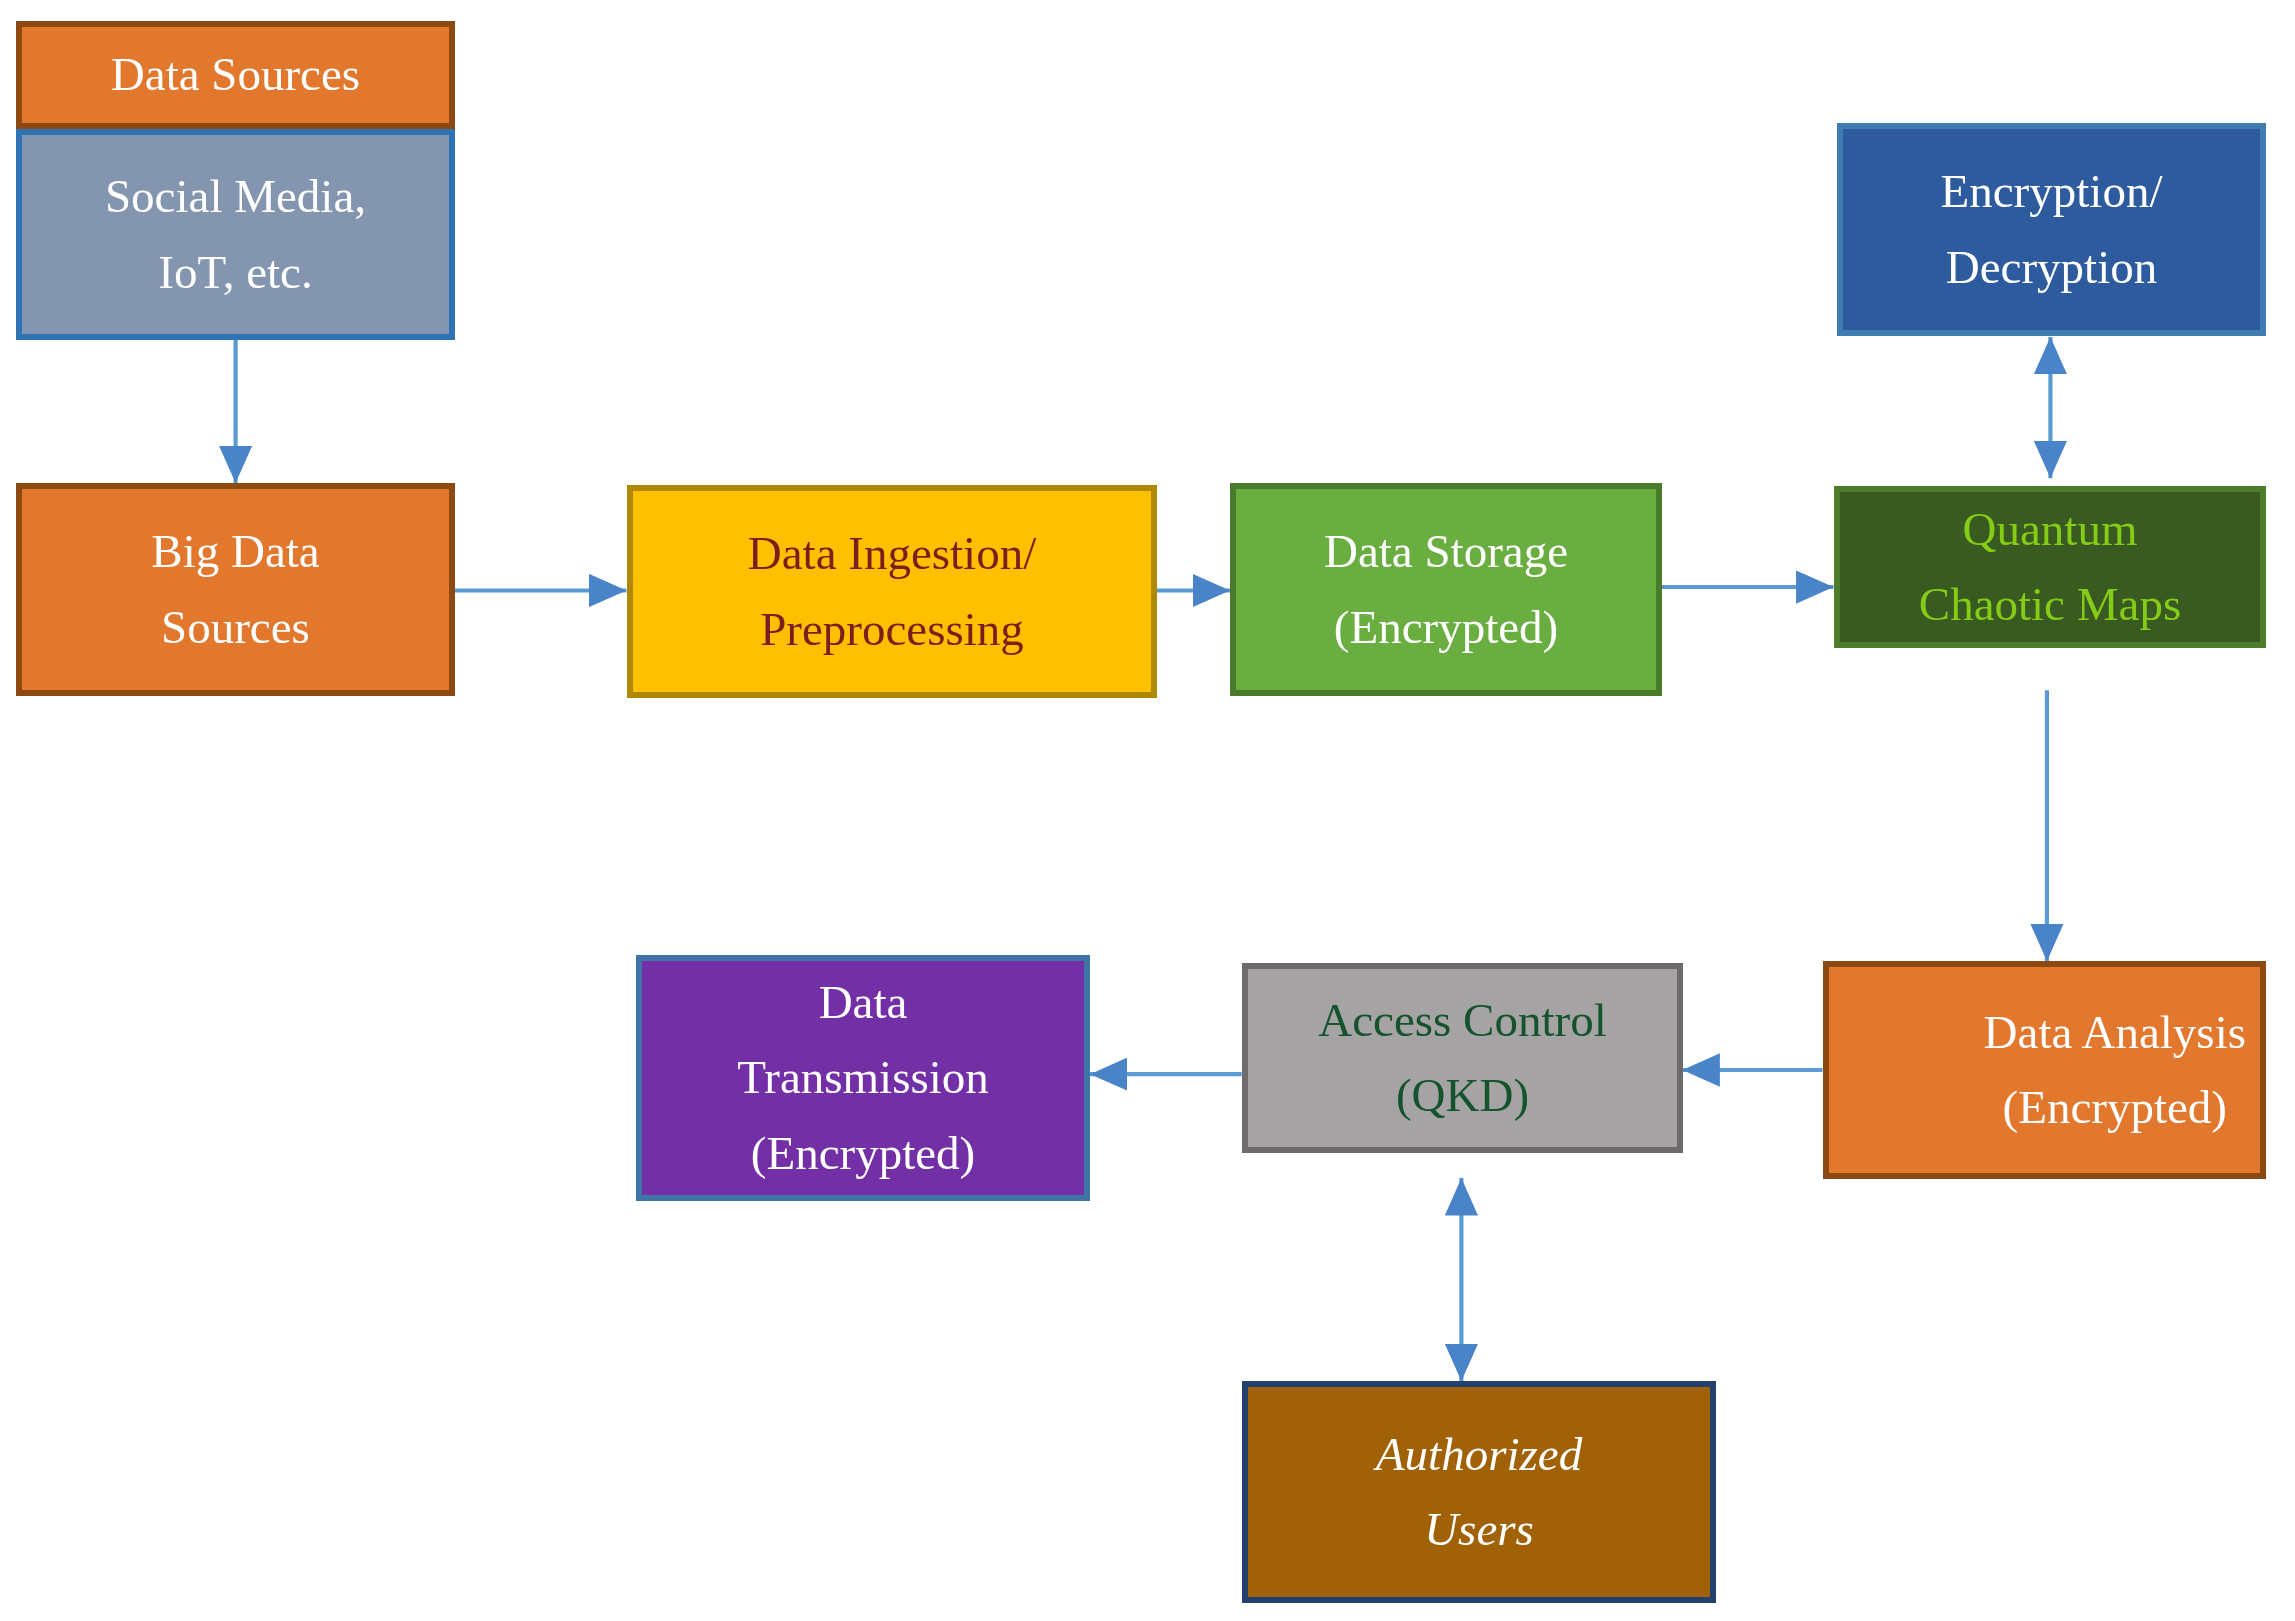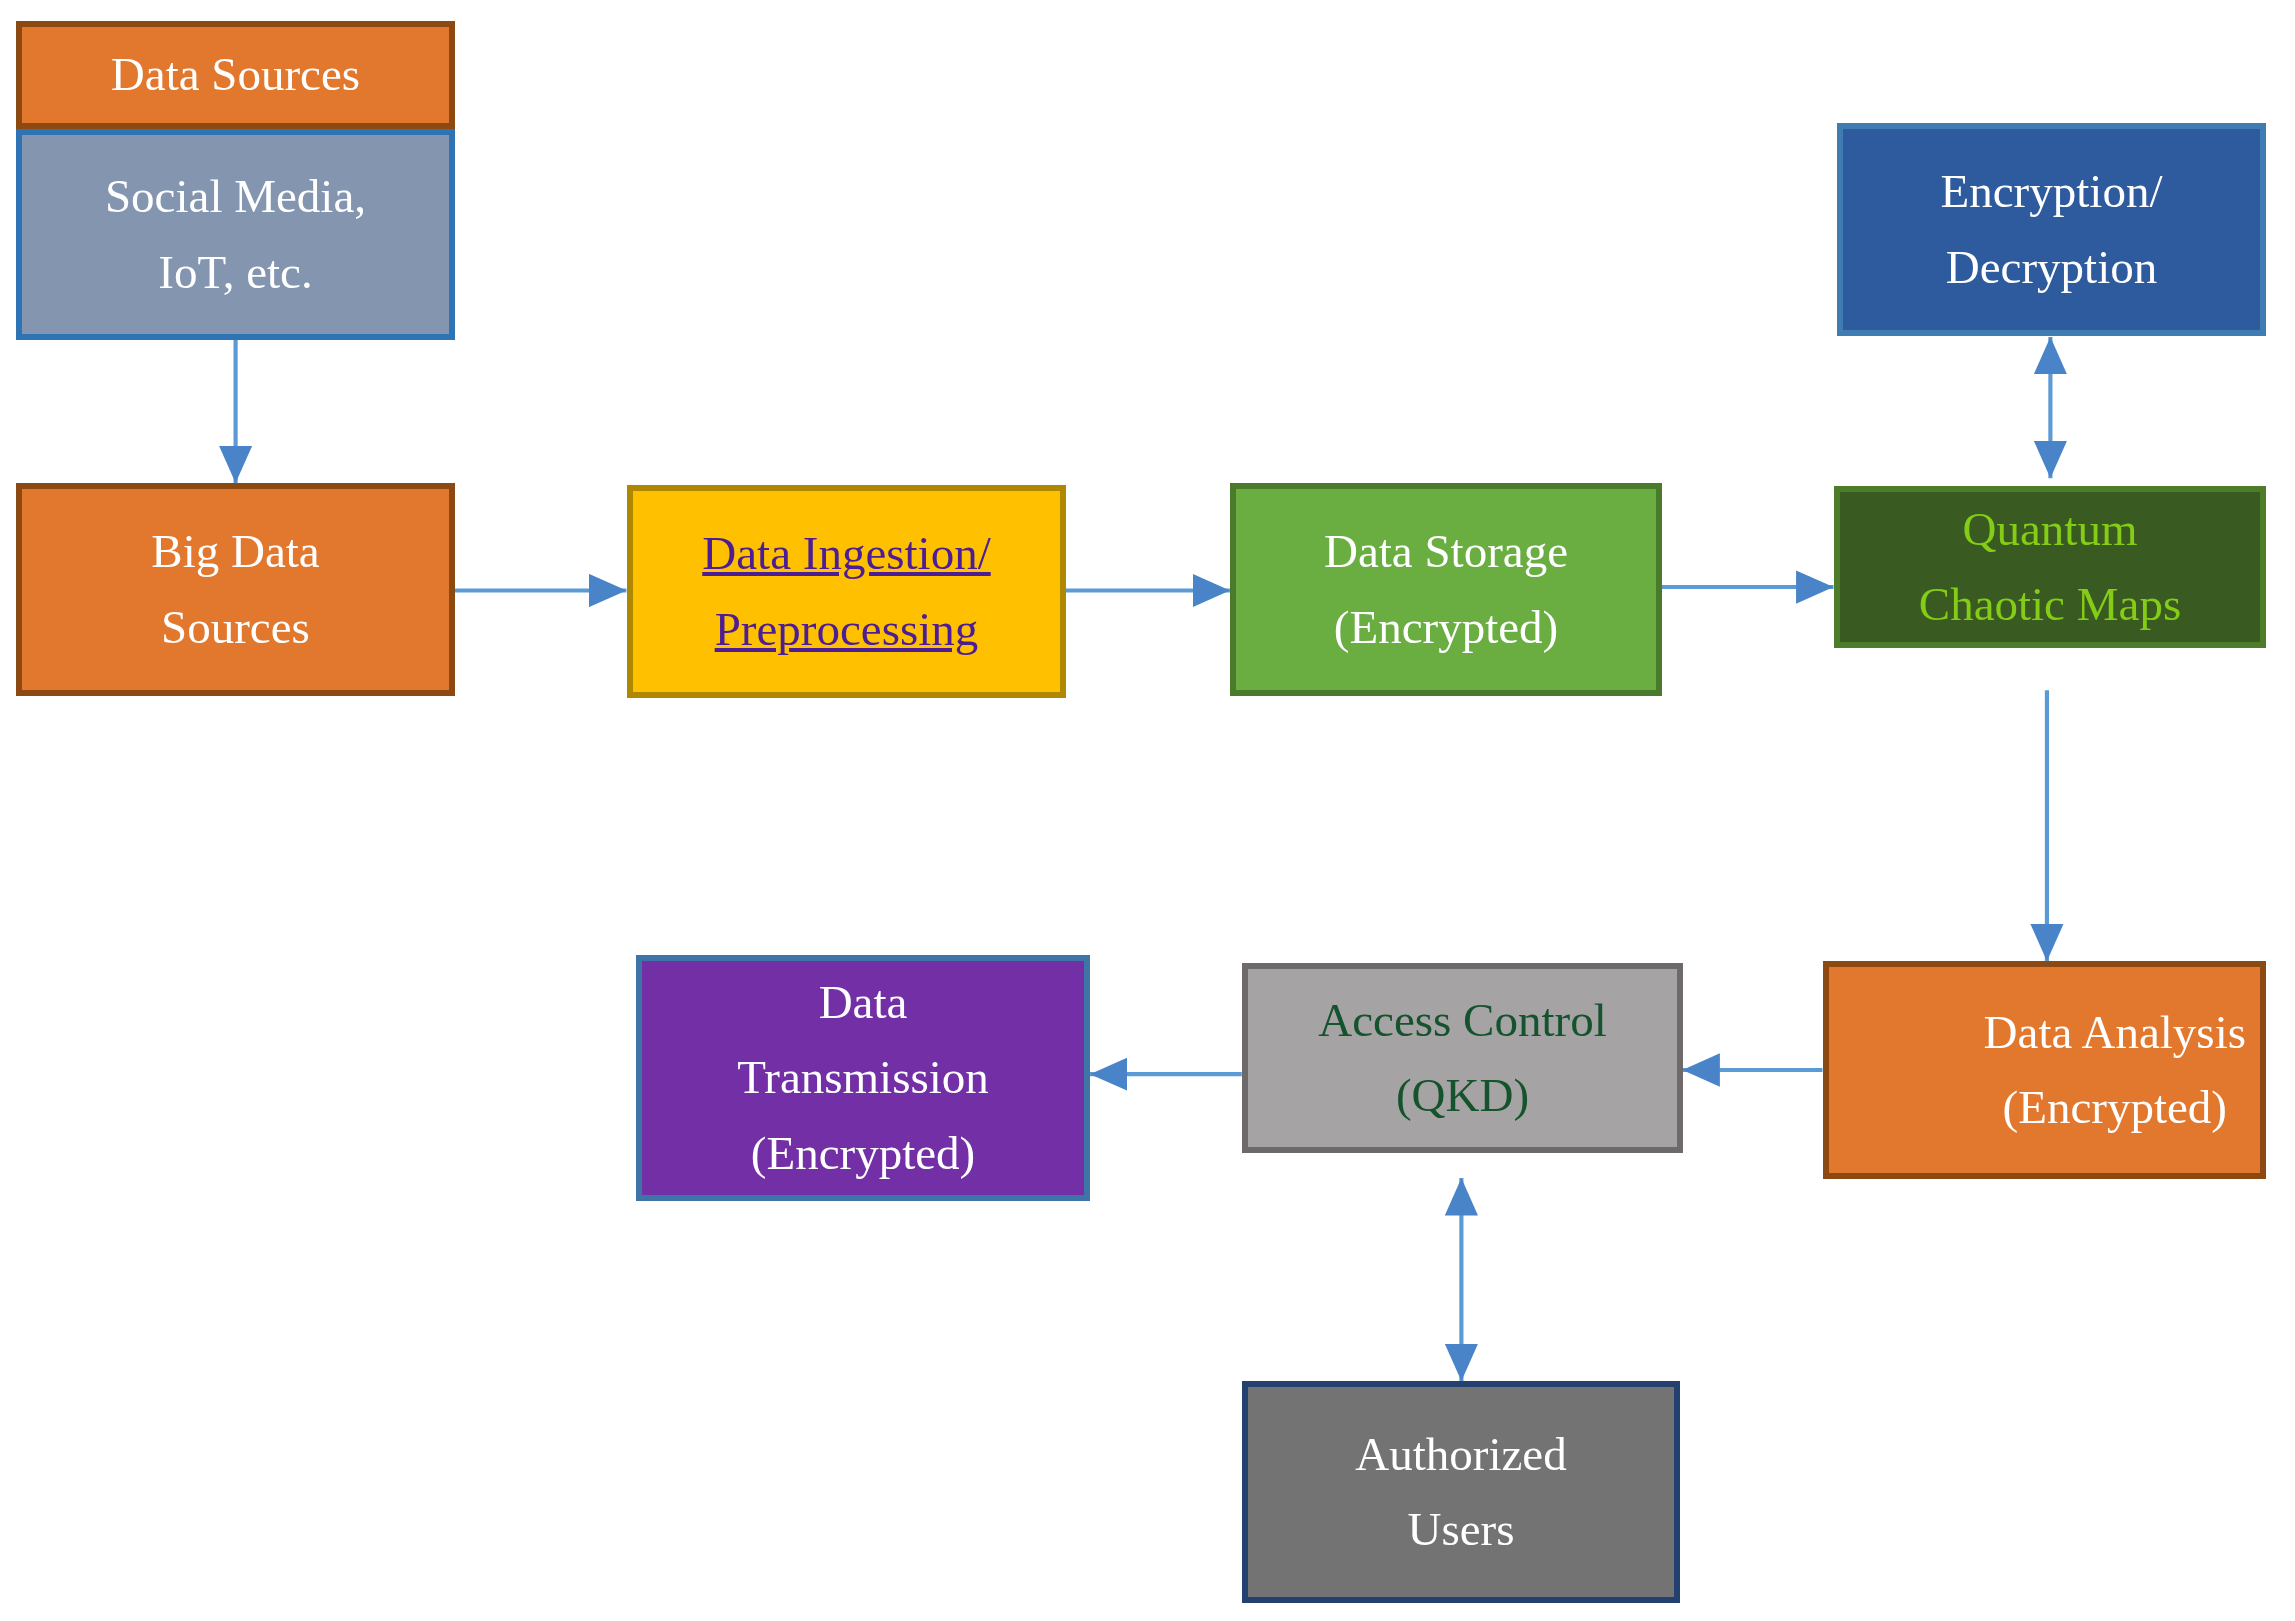--- a/index.html
+++ b/index.html
@@ -63,21 +63,21 @@
   <div class="node" style="left: 16px; top: 129px; width: 439px; height: 211px; background: rgb(132, 149, 175); border-color: rgb(46, 116, 181); color: rgb(255, 255, 255);">
     <span class="label">Social Media,
 IoT, etc.</span>
   </div>
 
   <div class="node" style="left: 16px; top: 483px; width: 439px; height: 213px; background: rgb(226, 119, 46); border-color: rgb(140, 74, 18); color: rgb(255, 255, 255); text-align: center;">
     <span class="label">Big Data
 Sources</span>
   </div>
 
-  <div class="node" style="left: 627px; top: 485px; width: 439px; height: 213px; background: rgb(255, 192, 0); border-color: rgb(173, 136, 0); color: #4c1d95; text-decoration: underline;">
+  <div class="node" style="left: 627px; top: 485px; width: 530px; height: 213px; background: rgb(255, 192, 0); border-color: rgb(173, 136, 0); color: #7f1d1d;">
     <span class="label">Data Ingestion/
 Preprocessing</span>
   </div>
 
   <div class="node" style="left: 1230px; top: 483px; width: 432px; height: 213px; background: rgb(106, 174, 65); border-color: rgb(74, 122, 43); color: rgb(255, 255, 255);">
     <span class="label">Data Storage
 (Encrypted)</span>
   </div>
 
   <div class="node" style="left: 1834px; top: 478px; width: 432px; height: 162px; background: rgb(57, 90, 32); border-color: rgb(77, 124, 42); color: #84cc16; margin-top: 8px;">
@@ -99,19 +99,19 @@
     <span class="label">Access Control
 (QKD)</span>
   </div>
 
   <div class="node" style="left: 636px; top: 955px; width: 454px; height: 246px; background: rgb(115, 48, 166); border-color: rgb(62, 116, 166); color: rgb(255, 255, 255);">
     <span class="label">Data
 Transmission
 (Encrypted)</span>
   </div>
 
-  <div class="node" style="left: 1242px; top: 1381px; width: 438px; height: 222px; background: #737373; border-color: rgb(35, 64, 110); color: rgb(255, 255, 255);">
+  <div class="node" style="left: 1242px; top: 1381px; width: 474px; height: 222px; background: #a16207; border-color: rgb(35, 64, 110); color: rgb(255, 255, 255); font-style: italic;">
     <span class="label">Authorized
 Users</span>
   </div>
 
 </div>
 
 
 </body></html>

